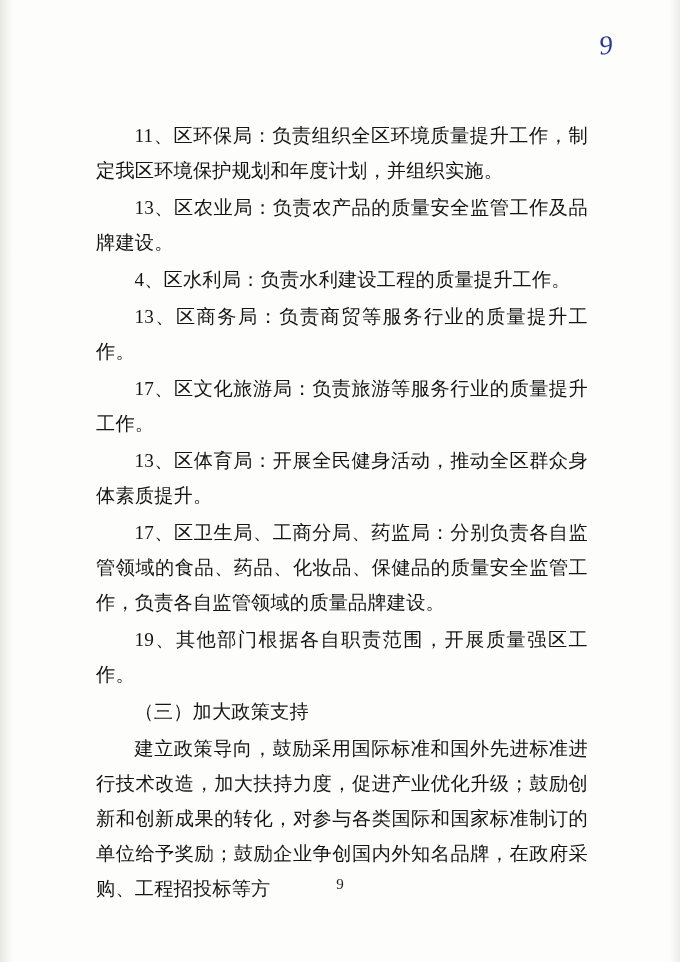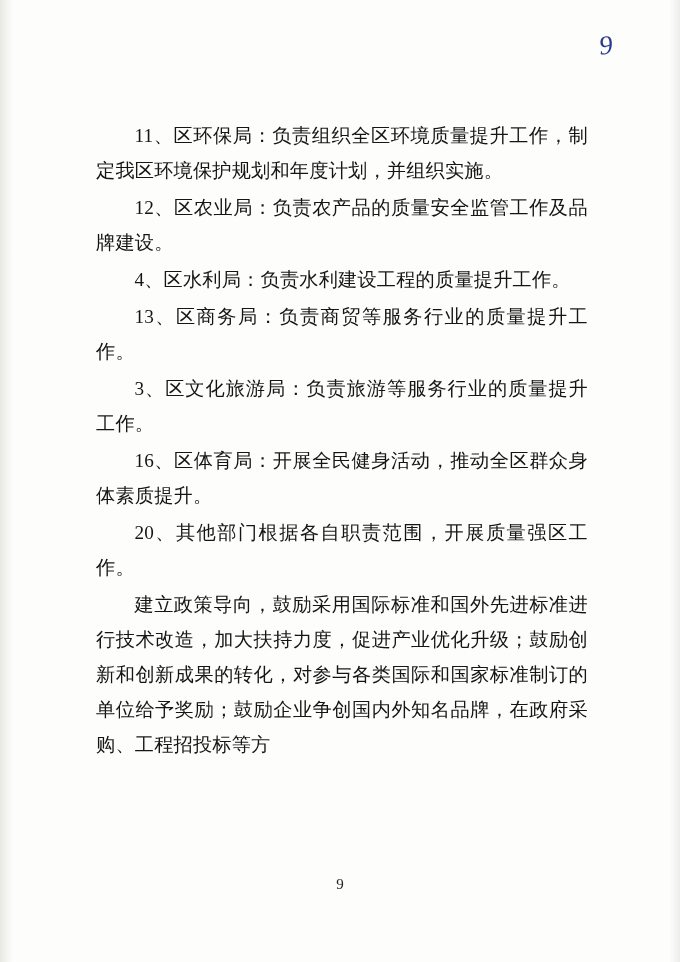--- a/index.html
+++ b/index.html
@@ -80,23 +80,25 @@
 <body>
 
 <div class="page">
   <div class="page-edge-left"></div>
   <div class="page-edge-right"></div>
 
   <div class="handwritten-mark">9</div>
 
   <div class="content">
     <p class="para indent">11、区环保局：负责组织全区环境质量提升工作，制定我区环境保护规划和年度计划，并组织实施。</p>
-    <p class="para indent">12、区农业局：负责农产品的质量安全监管工作及品牌建设。</p>
+    <p class="para indent">13、区农业局：负责农产品的质量安全监管工作及品牌建设。</p>
     <p class="para indent">4、区水利局：负责水利建设工程的质量提升工作。</p>
     <p class="para indent">13、区商务局：负责商贸等服务行业的质量提升工作。</p>
-    <p class="para indent">3、区文化旅游局：负责旅游等服务行业的质量提升工作。</p>
-    <p class="para indent">16、区体育局：开展全民健身活动，推动全区群众身体素质提升。</p>
-    <p class="para indent">20、其他部门根据各自职责范围，开展质量强区工作。</p>
+    <p class="para indent">17、区文化旅游局：负责旅游等服务行业的质量提升工作。</p>
+    <p class="para indent">13、区体育局：开展全民健身活动，推动全区群众身体素质提升。</p>
+    <p class="para indent">17、区卫生局、工商分局、药监局：分别负责各自监管领域的食品、药品、化妆品、保健品的质量安全监管工作，负责各自监管领域的质量品牌建设。</p>
+    <p class="para indent">19、其他部门根据各自职责范围，开展质量强区工作。</p>
+    <p class="para indent">（三）加大政策支持</p>
     <p class="para indent">建立政策导向，鼓励采用国际标准和国外先进标准进行技术改造，加大扶持力度，促进产业优化升级；鼓励创新和创新成果的转化，对参与各类国际和国家标准制订的单位给予奖励；鼓励企业争创国内外知名品牌，在政府采购、工程招投标等方</p>
   </div>
 
   <div class="footer-pagenum">9</div>
 </div>
 
 </body></html>

